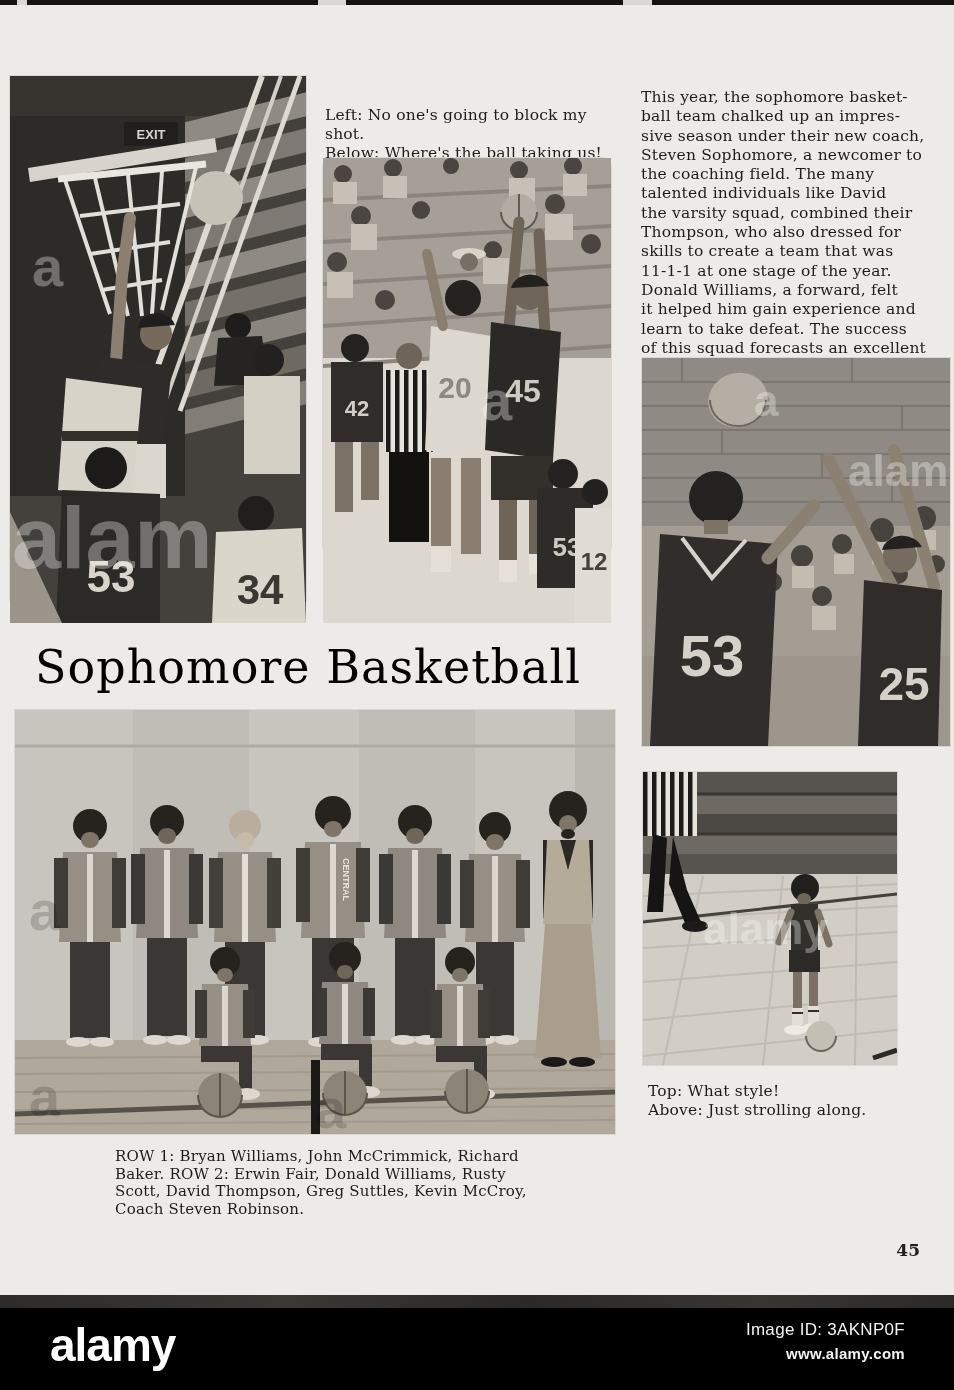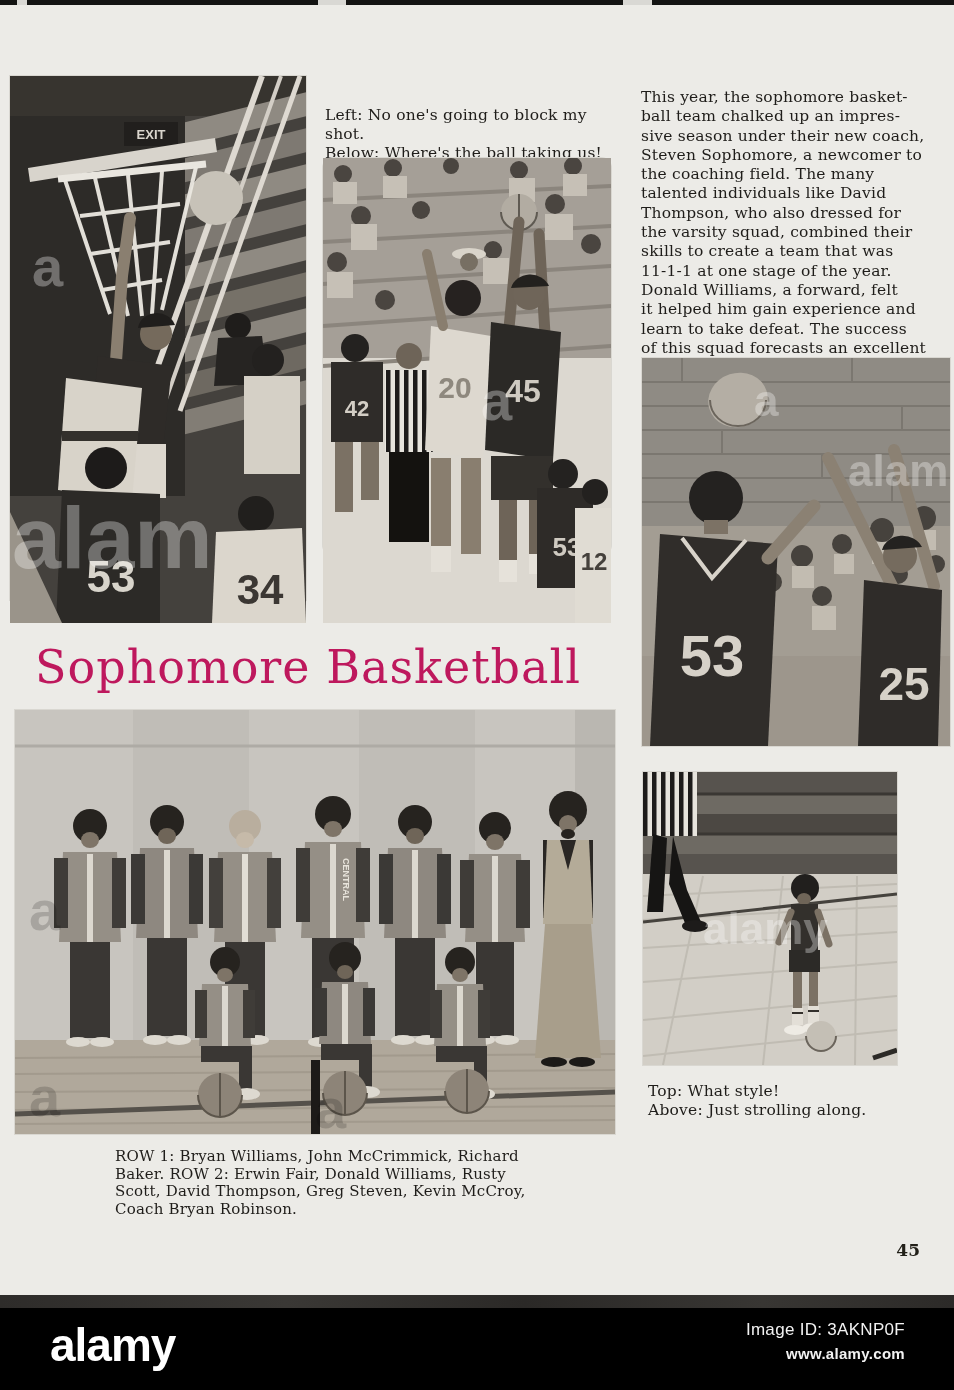--- a/index.html
+++ b/index.html
@@ -23,21 +23,21 @@
     font-size:15.5px;line-height:19px;color:#1f1d1a;
     letter-spacing:.2px;
   }
   .article{
     position:absolute;left:641px;top:88px;width:292px;
     font-size:15.5px;line-height:19.3px;color:#1f1d1a;
     letter-spacing:.2px;
   }
   .page-title{
     position:absolute;left:10px;top:640px;width:596px;
-    text-align:center;font-size:46px;color:#be185d;
+    text-align:center;font-size:46px;color:#000000;
     letter-spacing:1px;
   }
   .team-caption{
     position:absolute;left:115px;top:1148px;width:440px;
     font-size:15px;line-height:17.6px;color:#1f1d1a;letter-spacing:.2px;
   }
   .page-number{
     position:absolute;left:860px;top:1240px;width:60px;
     text-align:right;font-size:17px;font-weight:bold;color:#222019;
   }
@@ -234,22 +234,22 @@
     </svg>
   </div>
 
   <div class="article">
     <div>This year, the sophomore basket-</div>
     <div>ball team chalked up an impres-</div>
     <div>sive season under their new coach,</div>
     <div>Steven Sophomore, a newcomer to</div>
     <div>the coaching field. The many</div>
     <div>talented individuals like David</div>
+    <div>the varsity squad, combined their</div>
     <div>Thompson, who also dressed for</div>
-    <div>the varsity squad, combined their</div>
     <div>skills to create a team that was</div>
     <div>11-1-1 at one stage of the year.</div>
     <div>Donald Williams, a forward, felt</div>
     <div>it helped him gain experience and</div>
     <div>learn to take defeat. The success</div>
     <div>of this squad forecasts an excellent</div>
     <div>future for the varsity.</div>
   </div>
 
   <div class="photo" style="left:642px;top:358px;width:308px;height:388px;">
@@ -535,22 +535,22 @@
   </div>
 
   <div class="caption" style="left:648px;top:1082px;width:280px;">
     <div>Top: What style!</div>
     <div>Above: Just strolling along.</div>
   </div>
 
   <div class="team-caption">
     <div>ROW 1: Bryan Williams, John McCrimmick, Richard</div>
     <div>Baker. ROW 2: Erwin Fair, Donald Williams, Rusty</div>
-    <div>Scott, David Thompson, Greg Steven, Kevin McCroy,</div>
-    <div>Coach Bryan Robinson.</div>
+    <div>Scott, David Thompson, Greg Suttles, Kevin McCroy,</div>
+    <div>Coach Steven Robinson.</div>
   </div>
 
   <div class="page-number">45</div>
 
   <div class="scan-bottom"></div>
 
   <div class="footer-bar">
     <div class="footer-logo">alamy</div>
     <div class="footer-right">
       <div class="footer-id">Image ID: 3AKNP0F</div>

